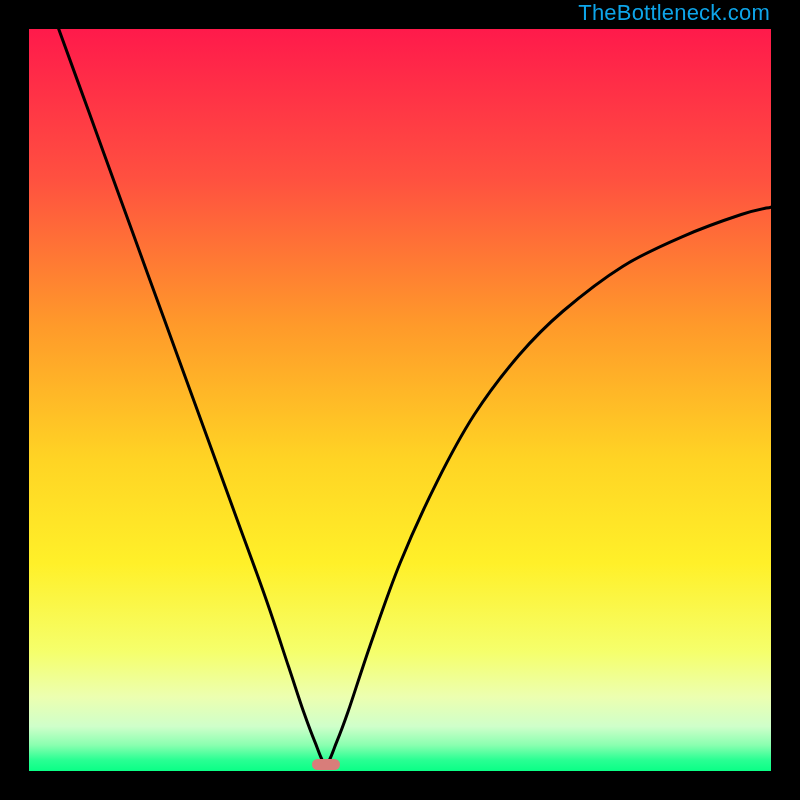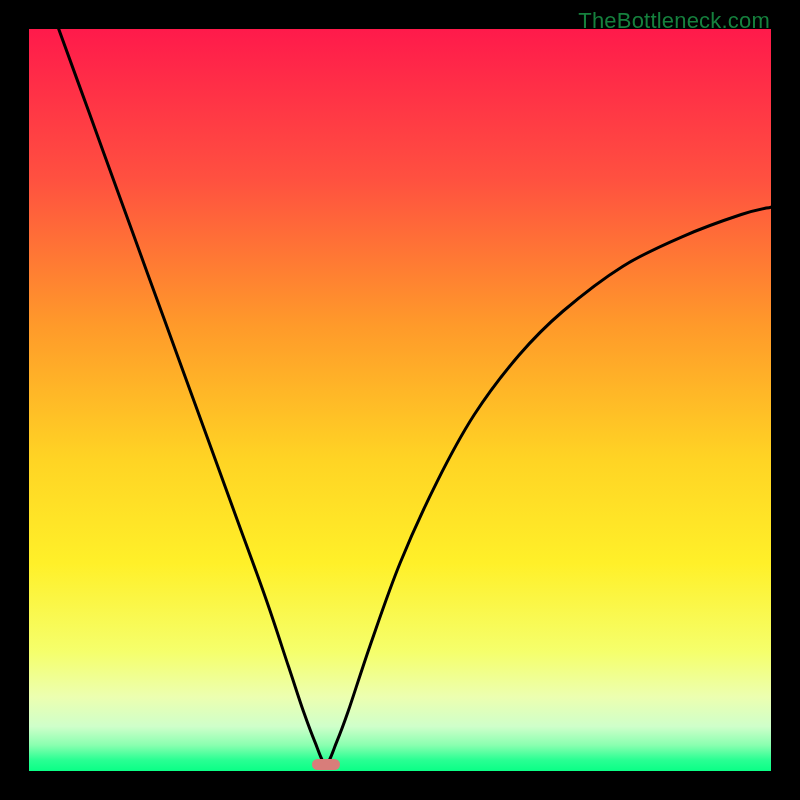--- a/index.html
+++ b/index.html
@@ -37,23 +37,23 @@
   .curve-svg {
     position: absolute;
     top: 0;
     left: 0;
     width: 742px;
     height: 742px;
     overflow: visible;
   }
   .watermark {
     position: absolute;
-    top: 8px;
+    top: 0;
     right: 30px;
-    color: #15803d;
+    color: #0ea5e9;
     font-size: 22px;
     font-weight: 500;
     letter-spacing: 0.2px;
   }
   .min-indicator {
     position: absolute;
     width: 28px;
     height: 11px;
     border-radius: 6px;
     background: #d87d7a;

